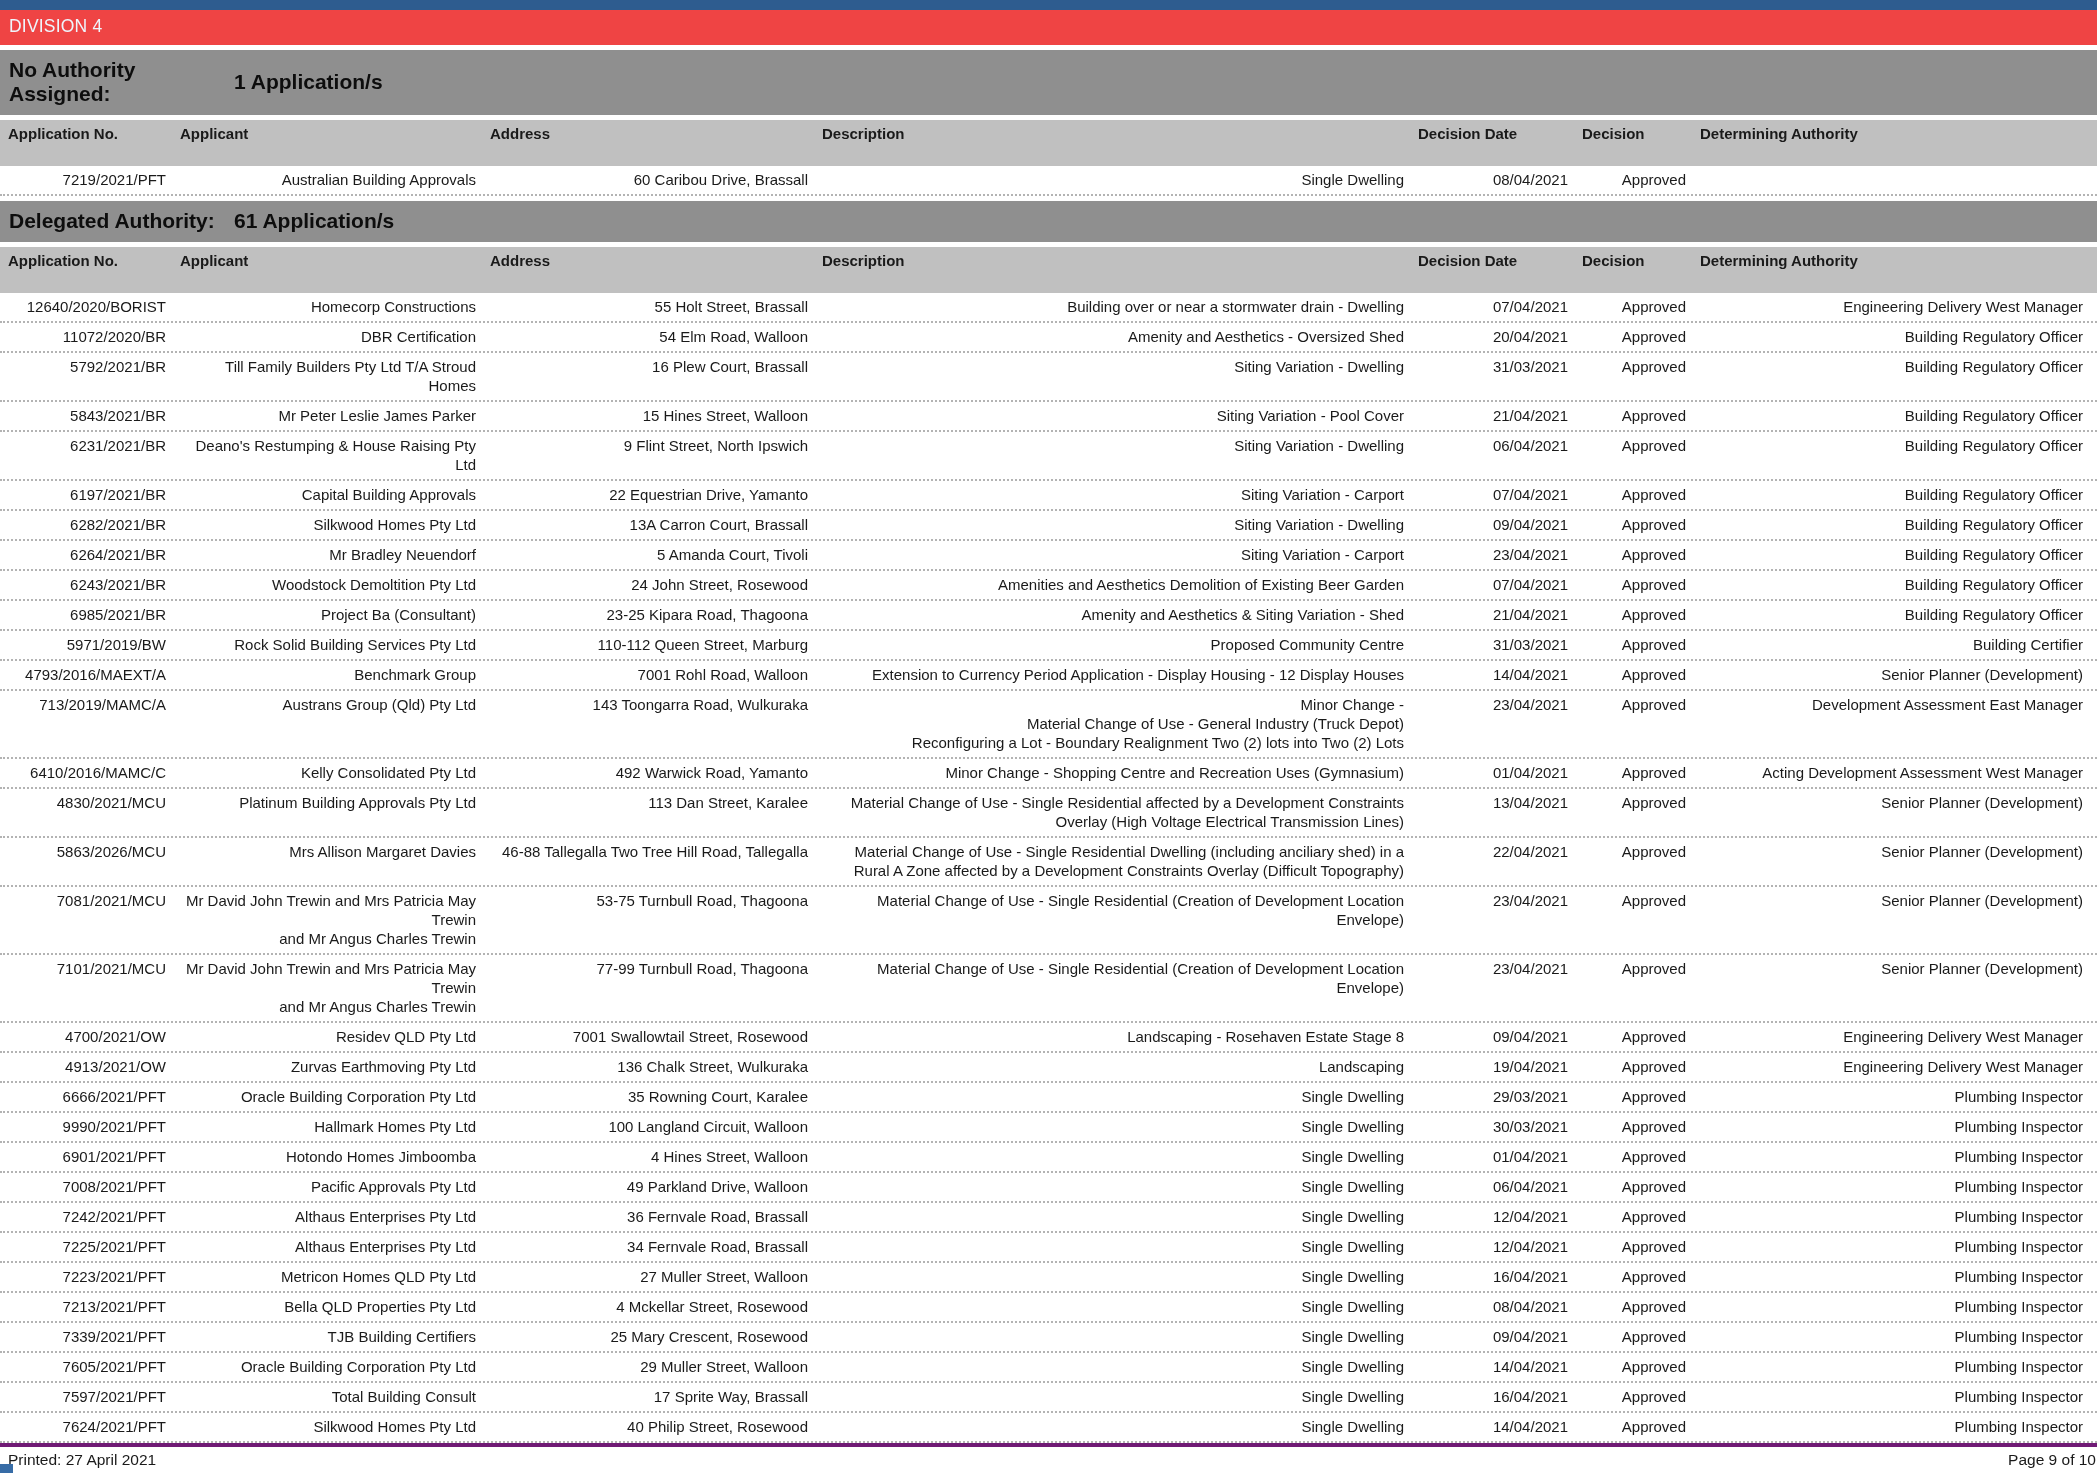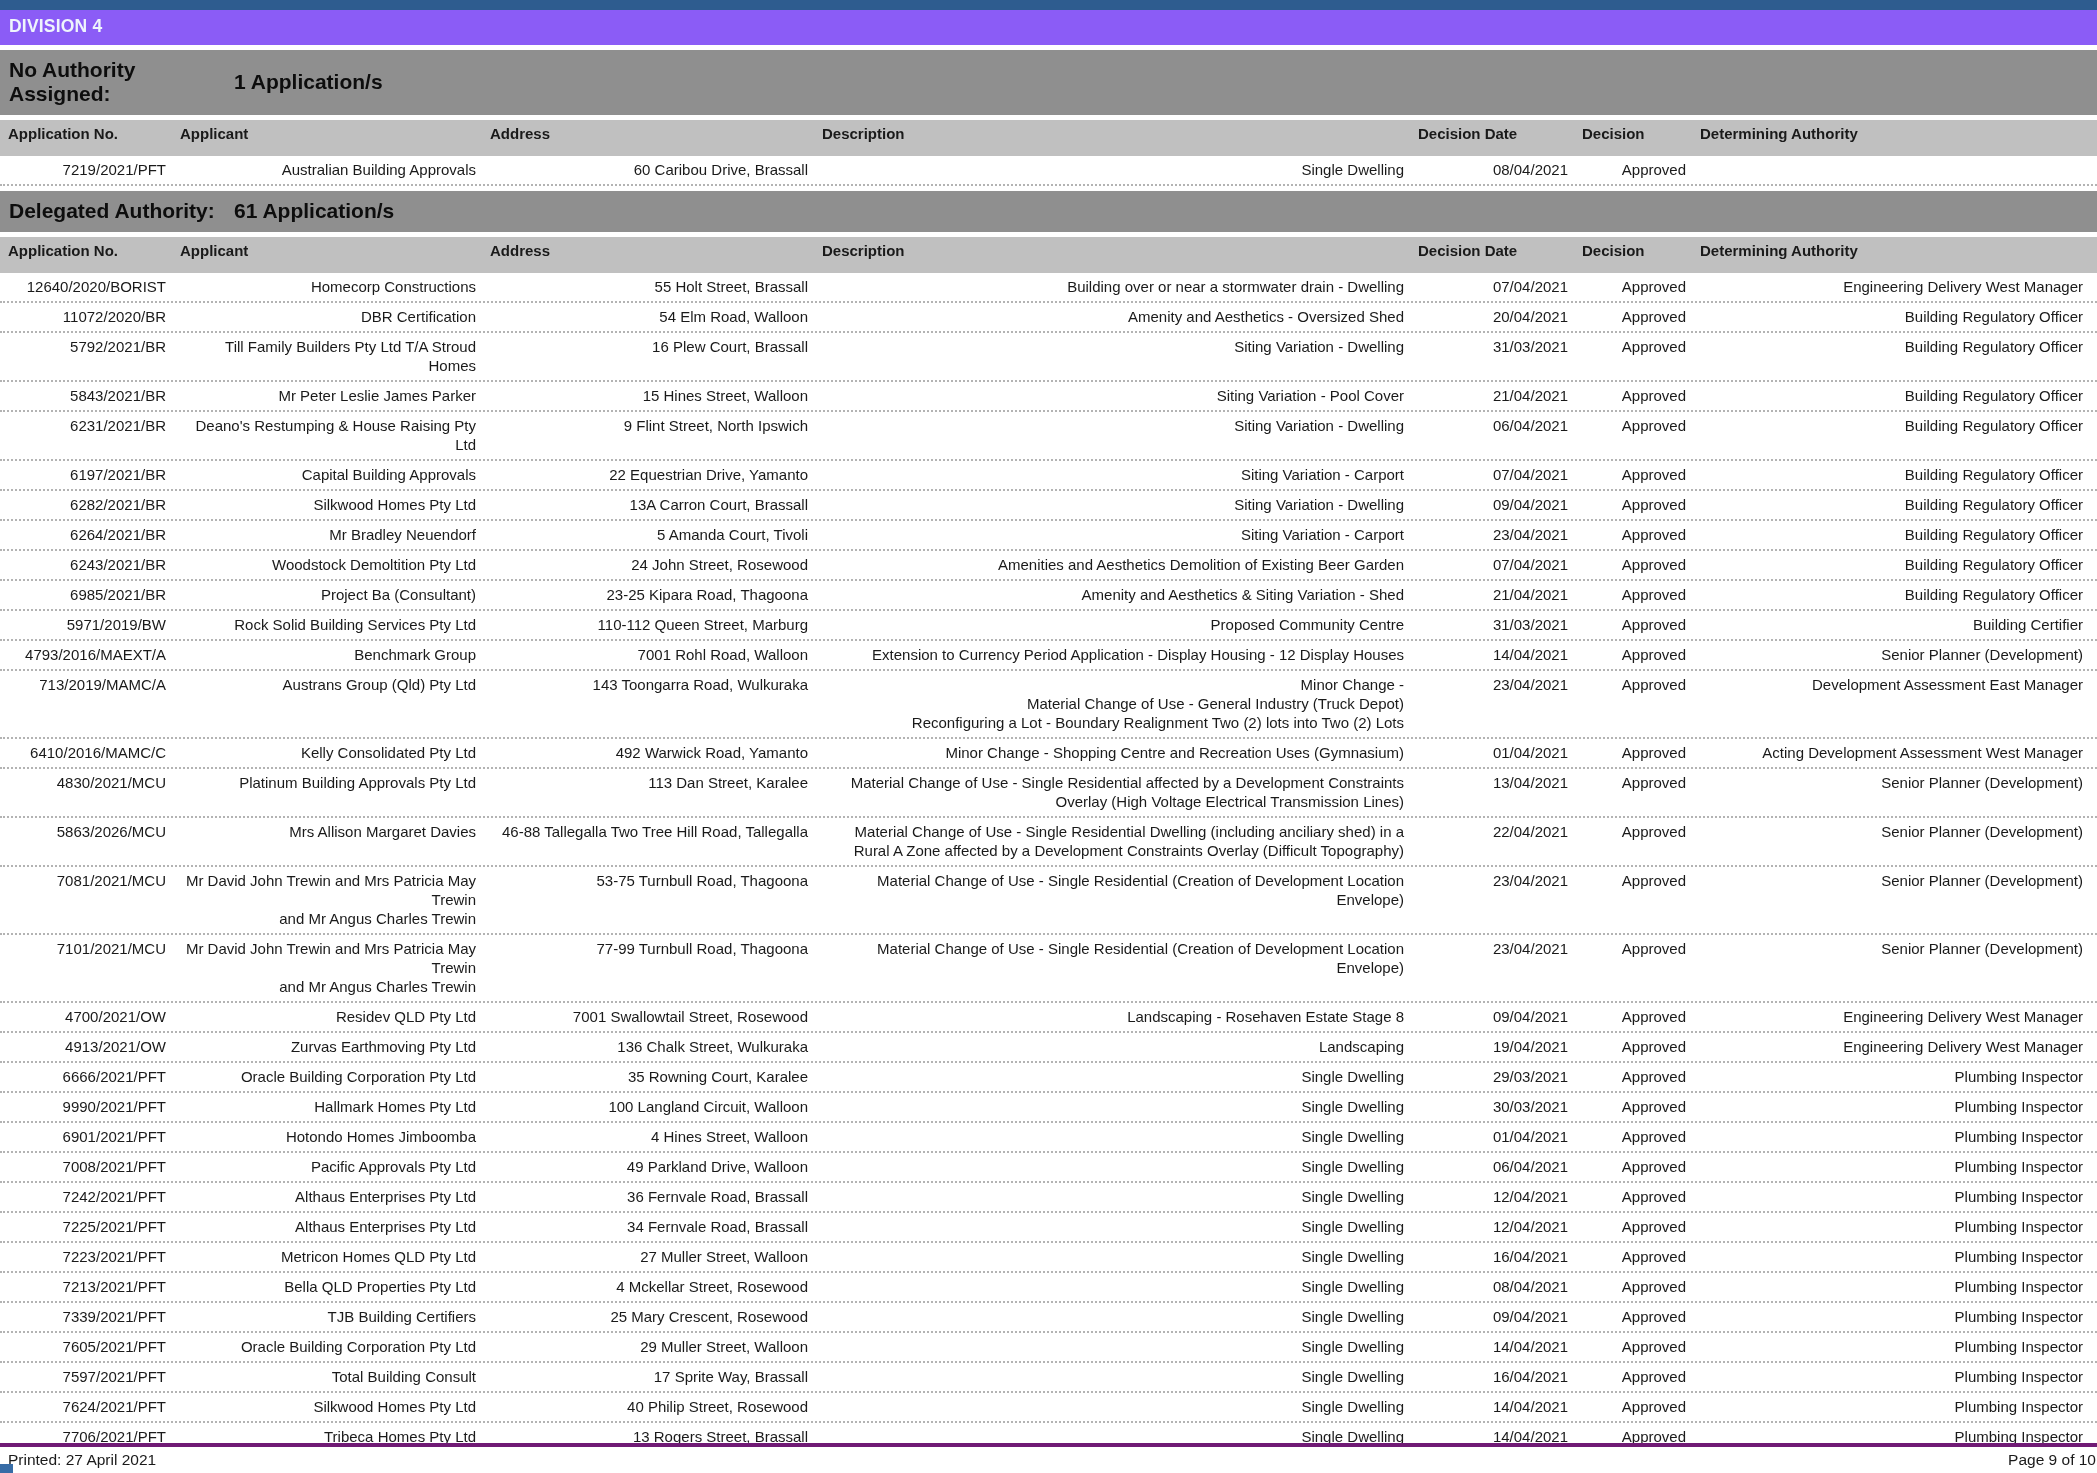--- a/index.html
+++ b/index.html
@@ -6,24 +6,24 @@
   html,body { background:#ffffff; }
   body {
     width:2097px; height:1473px;
     font-family:"Liberation Sans", sans-serif;
     color:#1a1a1a;
   }
   .page { position:relative; width:2097px; height:1473px; overflow:hidden; background:#fff; }
 
   
   .title-bar {
-    background:#8b5cf6;
+    background:#ef4444;
     border-top:10px solid #2e5c8f;
     color:#eef5fc;
-    font-weight:bold;
+    font-weight:normal;
     font-size:17.5px;
     padding:6px 10px 8px 9px;
     letter-spacing:.2px;
     margin-bottom:5px;
   }
 
   
   .section-band {
     background:#8f8f8f;
     display:flex;
@@ -41,21 +41,21 @@
   .grid {
     display:grid;
     grid-template-columns:172px 310px 332px 596px 164px 118px 1fr;
     padding-left:8px;
   }
   .header-row {
     background:#c0c0c0;
     font-weight:bold;
     font-size:15px;
   }
-  .header-row .cell { padding:4px 14px 13px 0; }
+  .header-row .cell { padding:4px 14px 23px 0; }
   .data-row {
     border-bottom:2px dotted #b3b3b3;
     font-size:15px;
     text-align:right;
   }
   .cell {
     padding:4px 14px 5px 0;
     line-height:19px;
     white-space:pre-line;
     overflow:hidden;

